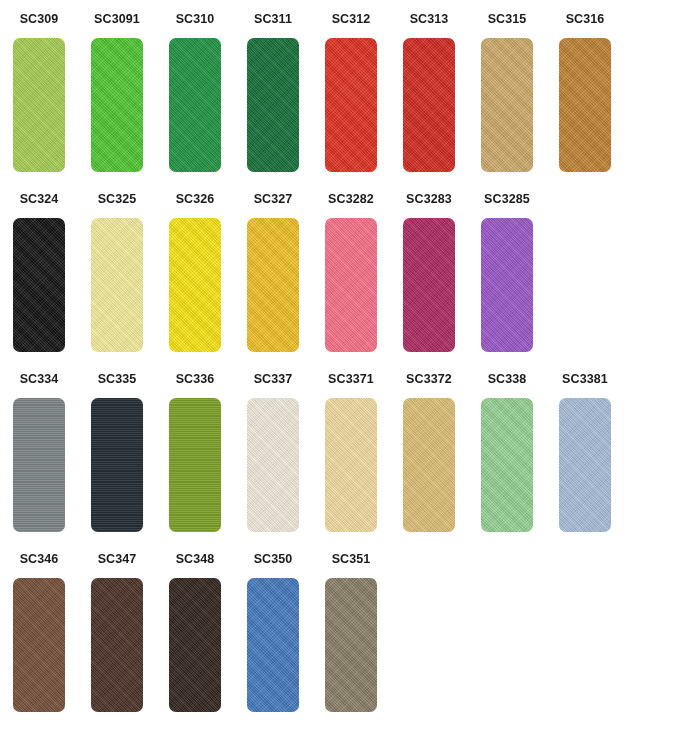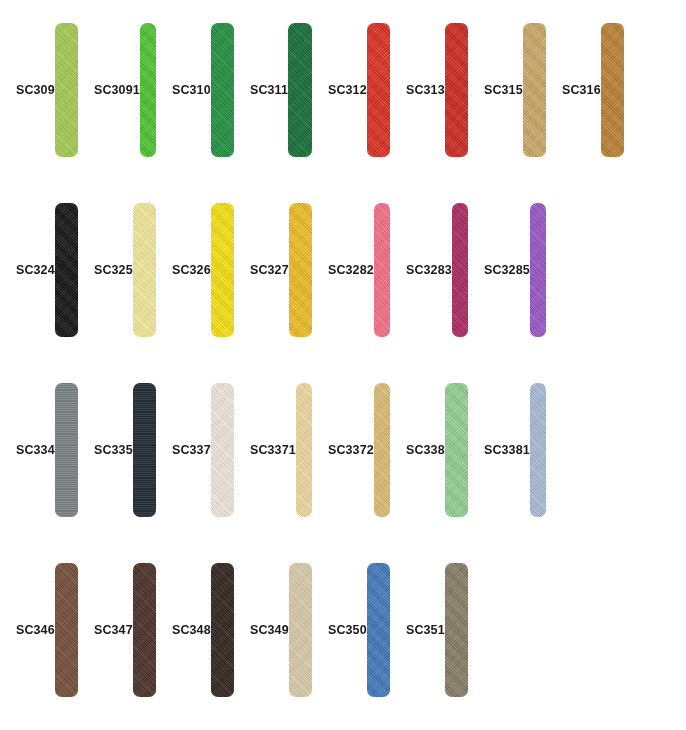--- a/index.html
+++ b/index.html
@@ -24,25 +24,24 @@
   .swatch-row {
     display: flex;
     width: 686px;
     height: 180px;
     align-items: flex-start;
   }
   .swatch-cell {
     width: 78px;
     height: 180px;
     display: flex;
-    flex-direction: row;
+    flex-direction: column;
     align-items: center;
     flex: 0 0 78px;
     box-sizing: border-box;
-    padding-left: 16px;
   }
   .swatch-cell.empty {
     visibility: hidden;
   }
   .swatch-label {
     font-size: 12.5px;
     font-weight: bold;
     color: #1a1a1a;
     letter-spacing: 0.1px;
     line-height: 1;
@@ -193,20 +192,24 @@
     <div class="swatch-row">
       <div class="swatch-cell">
         <div class="swatch-label">SC334</div>
         <div class="swatch-chip weave-horiz" style="background: rgb(125, 132, 133);"></div>
       </div>
       <div class="swatch-cell">
         <div class="swatch-label">SC335</div>
         <div class="swatch-chip weave-horiz" style="background: rgb(37, 47, 54);"></div>
       </div>
       <div class="swatch-cell">
+        <div class="swatch-label">SC336</div>
+        <div class="swatch-chip weave-horiz" style="background: rgb(124, 160, 43);"></div>
+      </div>
+      <div class="swatch-cell">
         <div class="swatch-label">SC337</div>
         <div class="swatch-chip weave-fine" style="background: rgb(242, 235, 221);"></div>
       </div>
       <div class="swatch-cell">
         <div class="swatch-label">SC3371</div>
         <div class="swatch-chip weave-fine" style="background: rgb(243, 220, 162);"></div>
       </div>
       <div class="swatch-cell">
         <div class="swatch-label">SC3372</div>
         <div class="swatch-chip weave-fine" style="background: rgb(222, 192, 119);"></div>
@@ -225,24 +228,20 @@
         <div class="swatch-label">SC346</div>
         <div class="swatch-chip weave-fine" style="background: rgb(118, 80, 58);"></div>
       </div>
       <div class="swatch-cell">
         <div class="swatch-label">SC347</div>
         <div class="swatch-chip weave-fine" style="background: rgb(75, 50, 40);"></div>
       </div>
       <div class="swatch-cell">
         <div class="swatch-label">SC348</div>
         <div class="swatch-chip weave-fine" style="background: rgb(50, 38, 30);"></div>
-      </div>
-      <div class="swatch-cell">
-        <div class="swatch-label">SC349</div>
-        <div class="swatch-chip weave-fine" style="background: rgb(220, 207, 170);"></div>
       </div>
       <div class="swatch-cell">
         <div class="swatch-label">SC350</div>
         <div class="swatch-chip weave-speckle" style="background: rgb(68, 123, 192);"></div>
       </div>
       <div class="swatch-cell">
         <div class="swatch-label">SC351</div>
         <div class="swatch-chip weave-speckle" style="background: rgb(138, 128, 104);"></div>
       </div>
       <div class="swatch-cell empty">

